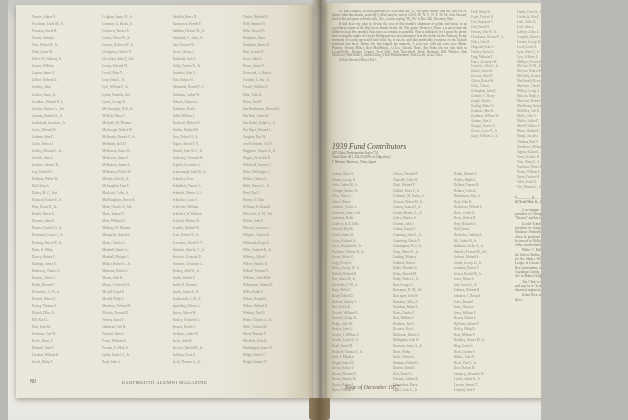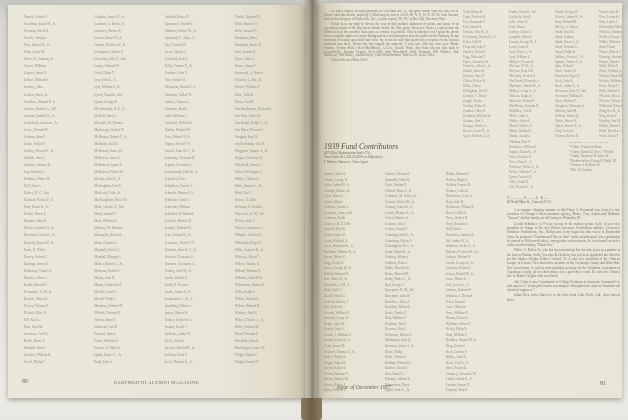--- a/index.html
+++ b/index.html
@@ -1,18 +1,18 @@
 <!DOCTYPE html>
 <html><head>
 <meta charset="utf-8">
 <style>
   html,body{margin:0;padding:0;}
   body{font-family:"Liberation Serif", serif; background:#b9b8b2;}
-  .canvas{position:relative;width:628px;height:420px;overflow:hidden;
-    background:linear-gradient(180deg,#c7c7c3 0%,#d8d7d1 5%,#e2e1da 55%,#ebeae4 95%,#e7e6e0 100%);}
+  .canvas{position:relative;width:533px;height:420px;overflow:hidden;
+    background:linear-gradient(180deg,#c7c7c3 0%,#d8d7d1 5%,#e2e1da 55%,#ebeae4 95%,#e7e6e0 100%);margin-left:8px;}
   
   .page{position:absolute;box-shadow:0 2px 5px rgba(40,35,20,.35);}
   .page-left{left:8px;top:5px;width:297px;height:393px;
     background:linear-gradient(90deg,#eae7db 0%,#e9e6d9 70%,#e2ddcc 90%,#cfc8b2 98%,#bdb49c 100%);}
   .page-right{left:317px;top:3px;width:305px;height:395px;
     background:linear-gradient(90deg,#b9b09a 0%,#d6d1bf 3%,#e7e4d5 10%,#ebe8da 60%,#e9e6d8 100%);}
   .gutter{position:absolute;left:303px;top:0;width:17px;height:402px;
     background:linear-gradient(90deg,rgba(105,88,60,0) 0%,rgba(105,88,60,.45) 40%,rgba(76,62,40,.6) 55%,rgba(105,88,60,0) 100%);}
   .spine-tab{position:absolute;left:301px;top:398px;width:21px;height:22px;
     background:linear-gradient(90deg,#8d7c60,#6e5e44 50%,#8d7c60);border-radius:0 0 3px 3px;}

